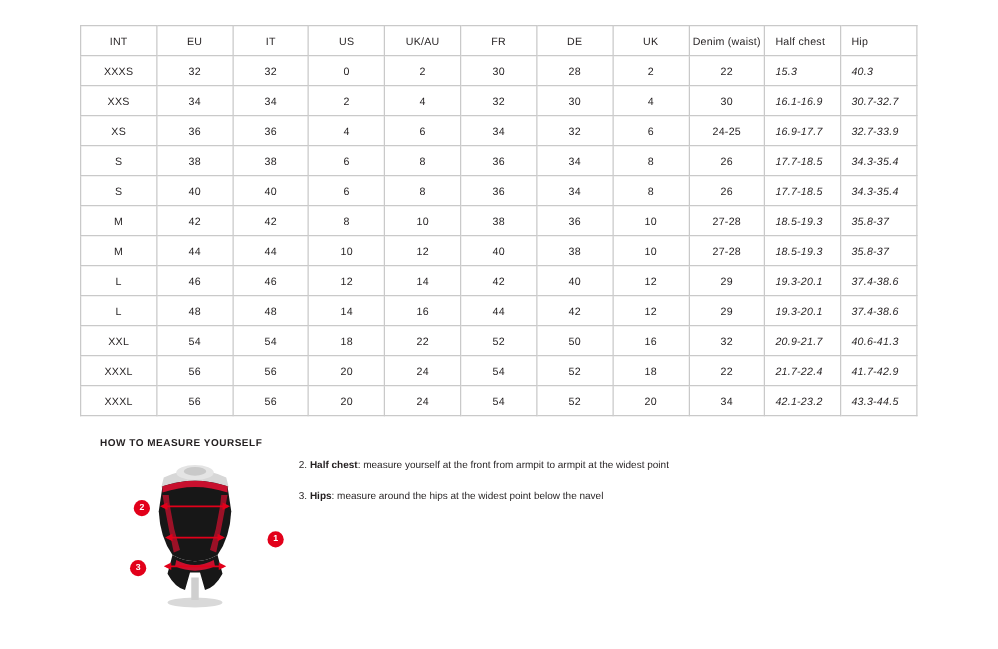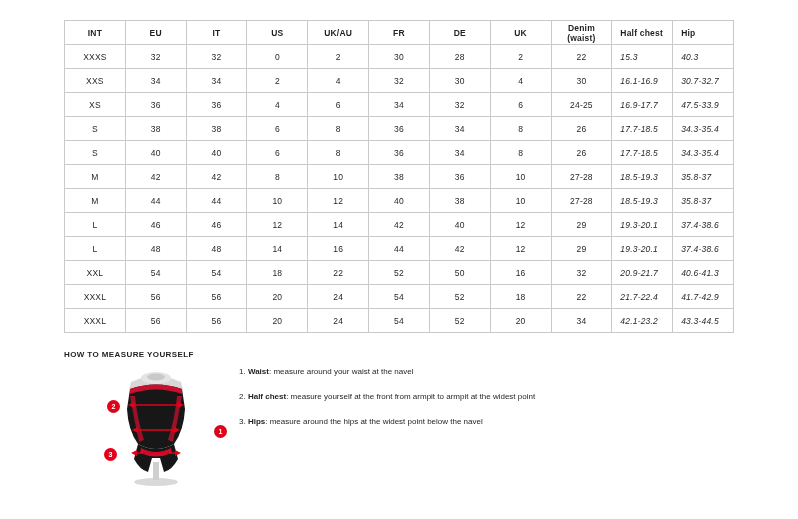--- a/index.html
+++ b/index.html
@@ -40,37 +40,37 @@
     font-size: 8.5px;
     font-weight: normal;
     text-align: center;
     vertical-align: middle;
     padding: 0 2px;
     color: #231f20;
     letter-spacing: 0.2px;
   }
   table.size-table thead th {
     font-size: 8.5px;
-    font-weight: bold;
+    font-weight: normal;
   }
   
   table.size-table td.left {
     text-align: left;
     padding-left: 8px;
     font-style: italic;
   }
   table.size-table th.left {
     text-align: left;
     padding-left: 8px;
   }
 
   
   .measure-title {
     position: absolute;
-    left: 64px;
+    left: 80px;
     top: 350px;
     font-size: 8px;
     font-weight: bold;
     letter-spacing: 0.4px;
     color: #231f20;
   }
   .measure-block {
     position: absolute;
     left: 64px;
     top: 364px;
@@ -173,21 +173,21 @@
             <td>XS</td>
             <td>36</td>
             <td>36</td>
             <td>4</td>
             <td>6</td>
             <td>34</td>
             <td>32</td>
             <td>6</td>
             <td>24-25</td>
             <td class="left">16.9-17.7</td>
-            <td class="left">47.5-33.9</td>
+            <td class="left">32.7-33.9</td>
           </tr>
           <tr>
             <td>S</td>
             <td>38</td>
             <td>38</td>
             <td>6</td>
             <td>8</td>
             <td>36</td>
             <td>34</td>
             <td>8</td>
@@ -345,24 +345,20 @@
         <polygon points="45,89 51,86 51,92" fill="#e2001a"></polygon>
         <polygon points="95,89 89,86 89,92" fill="#e2001a"></polygon>
       </svg>
       <div class="bullet b1">1</div>
       <div class="bullet b2">2</div>
       <div class="bullet b3">3</div>
     </div>
 
     <div class="notes">
       <div class="note">
-        <span class="num">1.</span>
-        <b>Waist</b><span>: measure around your waist at the navel</span>
-      </div>
-      <div class="note">
         <span class="num">2.</span>
         <b>Half chest</b><span>: measure yourself at the front from armpit to armpit at the widest point</span>
       </div>
       <div class="note">
         <span class="num">3.</span>
         <b>Hips</b><span>: measure around the hips at the widest point below the navel</span>
       </div>
     </div>
 
   </div>

